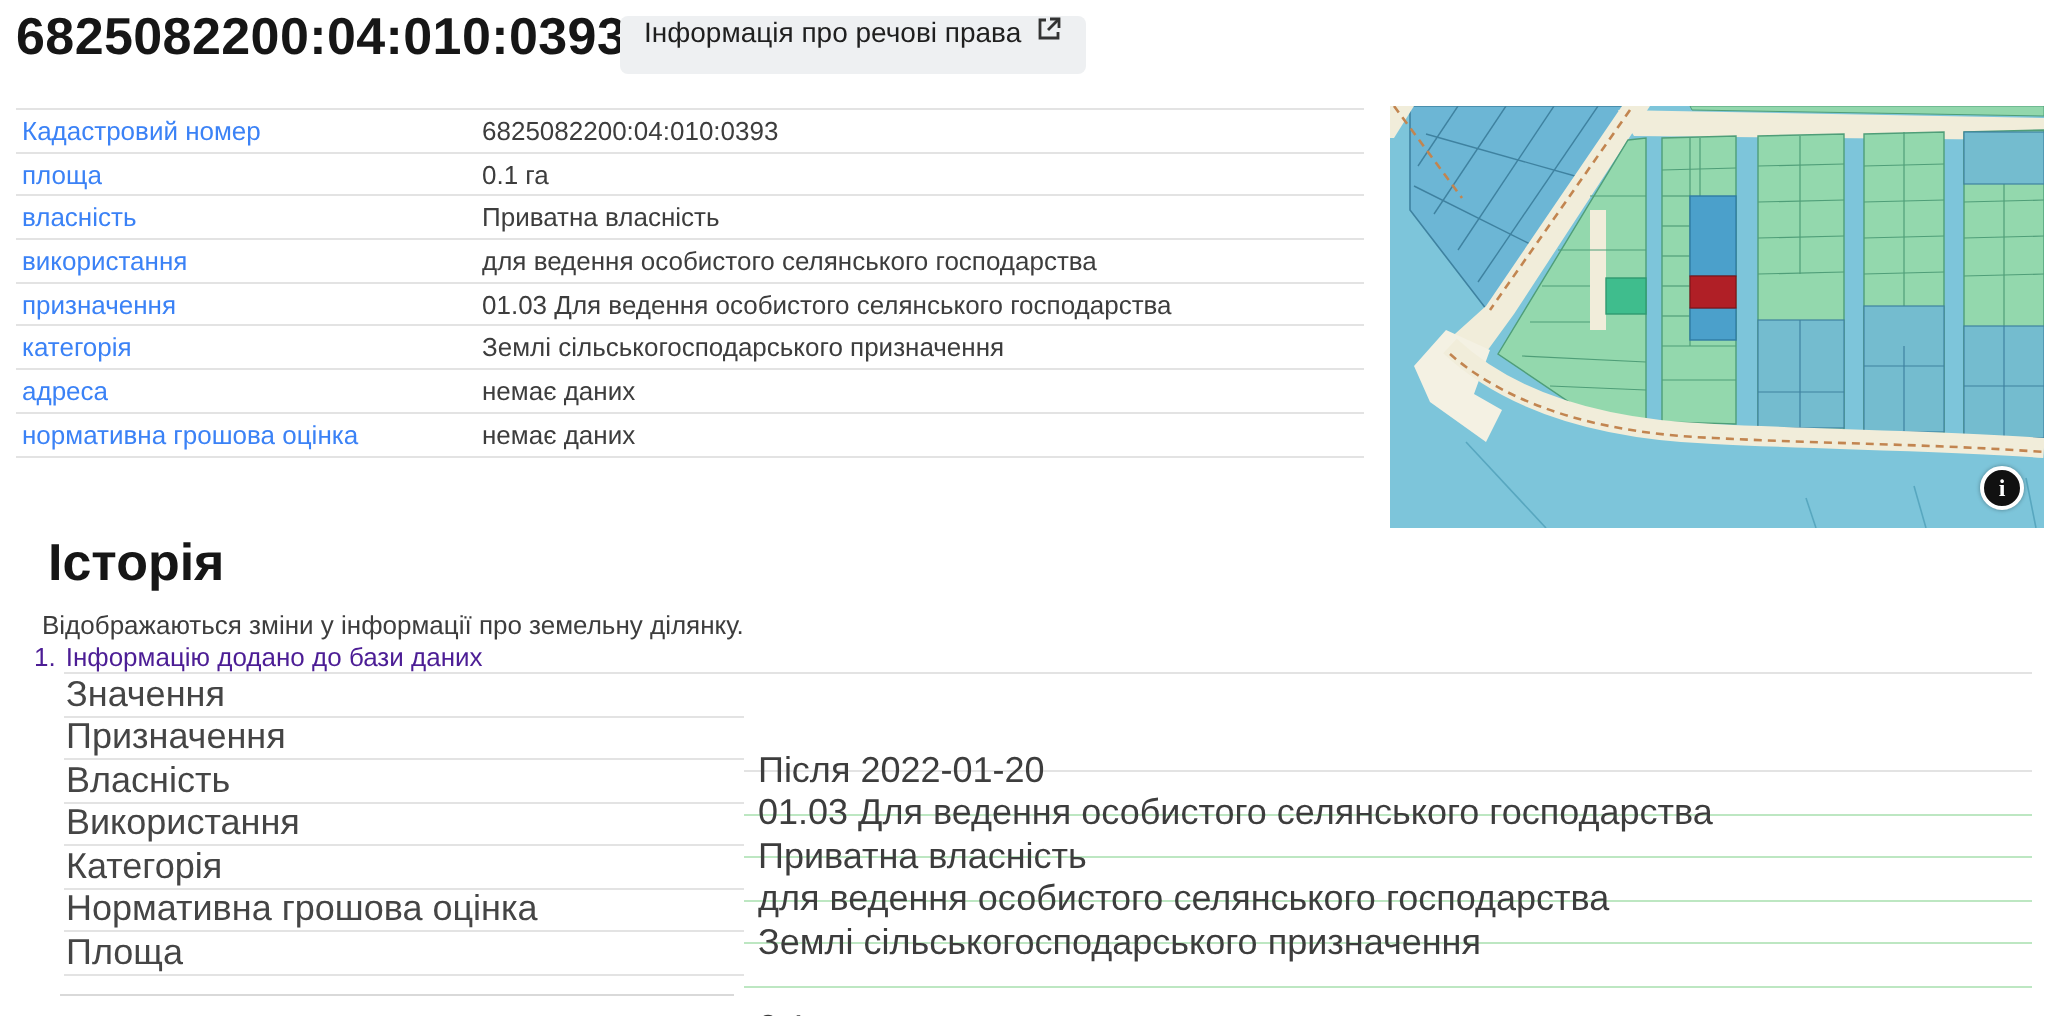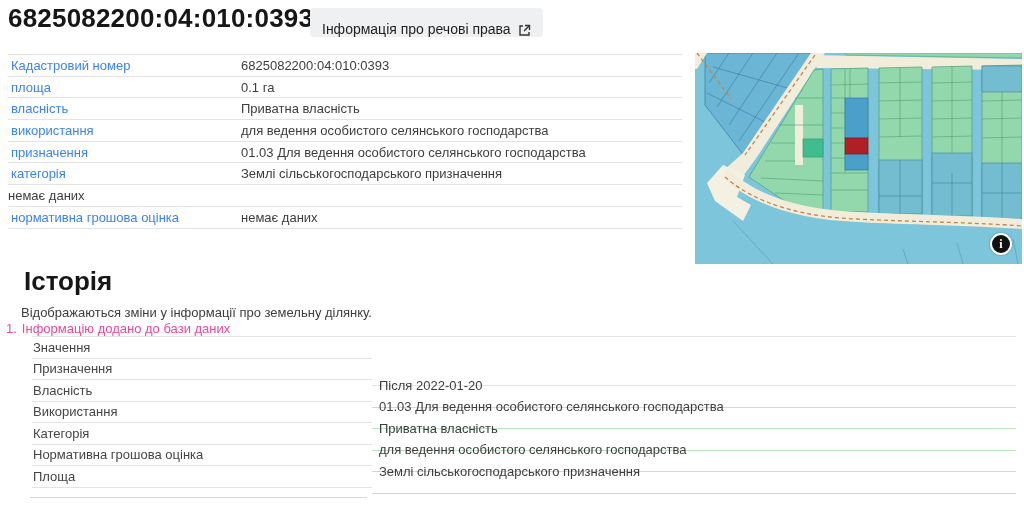--- a/index.html
+++ b/index.html
@@ -8,21 +8,21 @@
     font-family:"Liberation Sans","DejaVu Sans",sans-serif;
     color:#3d3d3d;
   }
   
   .page-title{
     position:absolute;left:8px;top:3px;margin:0;
     font-size:26px;font-weight:600;color:#161616;letter-spacing:.2px;
   }
   .rights-button{
     position:absolute;left:310px;top:8px;height:29px;
-    display:flex;align-items:flex-end;gap:7px;
+    display:flex;align-items:flex-start;gap:7px;
     background:var(--button_bg,#eef0f2);border:none;border-radius:4px;
     padding:0 12px;font-size:14px;color:#1f1f1f;cursor:pointer;
     font-family:inherit;
   }
   .rights-button svg{display:block;}
   
   .info-table{
     position:absolute;left:8px;top:54px;width:674px;
     border-bottom:1px solid #e3e3e3;font-size:13px;
   }
@@ -50,26 +50,26 @@
   }
   
   .history-title{
     position:absolute;left:8px;top:250px;margin:16px;
     font-size:26px;font-weight:600;color:#161616;
   }
   .history-subtitle{
     position:absolute;left:8px;top:292px;margin:13px;font-size:13px;color:#3d3d3d;
   }
   .hist-entry-title{
-    position:absolute;left:6px;top:321px;font-size:13px;color:#ec4899;
+    position:absolute;left:17px;top:321px;font-size:13px;color:#4c1d95;
   }
   .hist-entry-title .num{margin-right:5px;}
   .hist-table{
     position:absolute;left:32px;top:336px;width:984px;
-    border-top:1px solid #e3e3e3;font-size:13px;
+    border-top:1px solid #e3e3e3;font-size:18px;
   }
   .hist-row{display:flex;align-items:stretch;height:21.5px;box-sizing:border-box;}
   .hist-label{
     width:340px;flex:none;padding-left:1px;color:#454545;
     display:flex;align-items:center;border-bottom:1px solid #e3e3e3;
     box-sizing:border-box;
   }
   .hist-value{
     flex:1;padding-left:7px;color:#3d3d3d;
     display:flex;align-items:center;border-bottom:1px solid #e3e3e3;
@@ -117,20 +117,21 @@
   </div>
   <div class="info-row">
     <div class="info-label">призначення</div>
     <div class="info-value">01.03 Для ведення особистого селянського господарства</div>
   </div>
   <div class="info-row">
     <div class="info-label">категорія</div>
     <div class="info-value">Землі сільськогосподарського призначення</div>
   </div>
   <div class="info-row">
+    <div class="info-label">адреса</div>
     <div class="info-value">немає даних</div>
   </div>
   <div class="info-row">
     <div class="info-label">нормативна грошова оцінка</div>
     <div class="info-value">немає даних</div>
   </div>
 </div>
 
 <div class="map">
   <svg viewBox="0 0 327 211" width="327" height="211">

